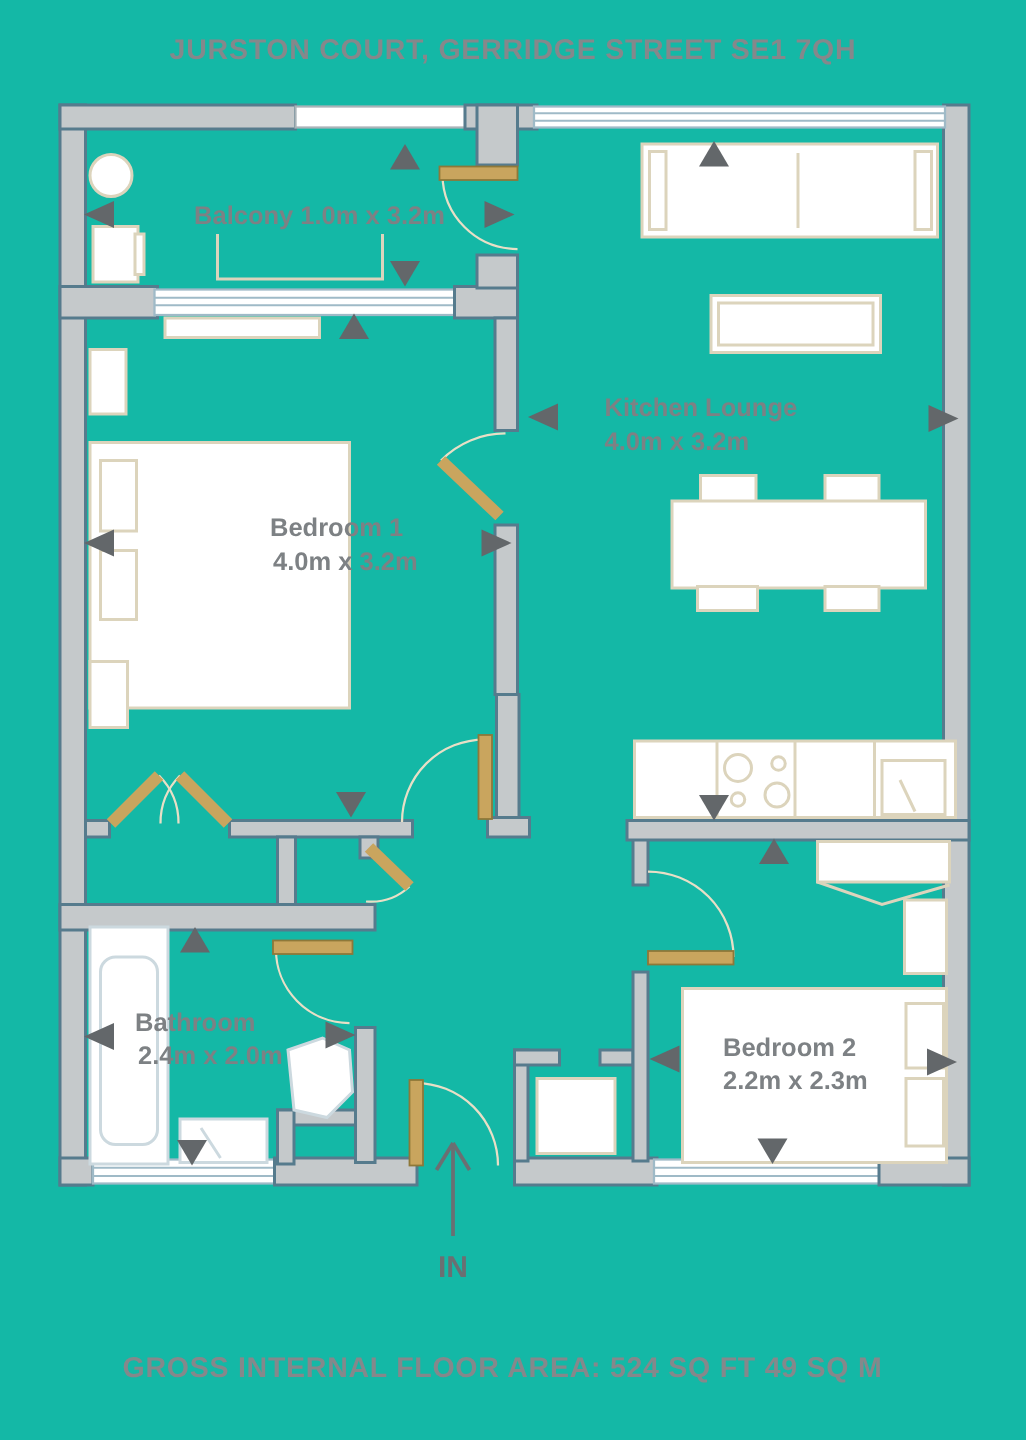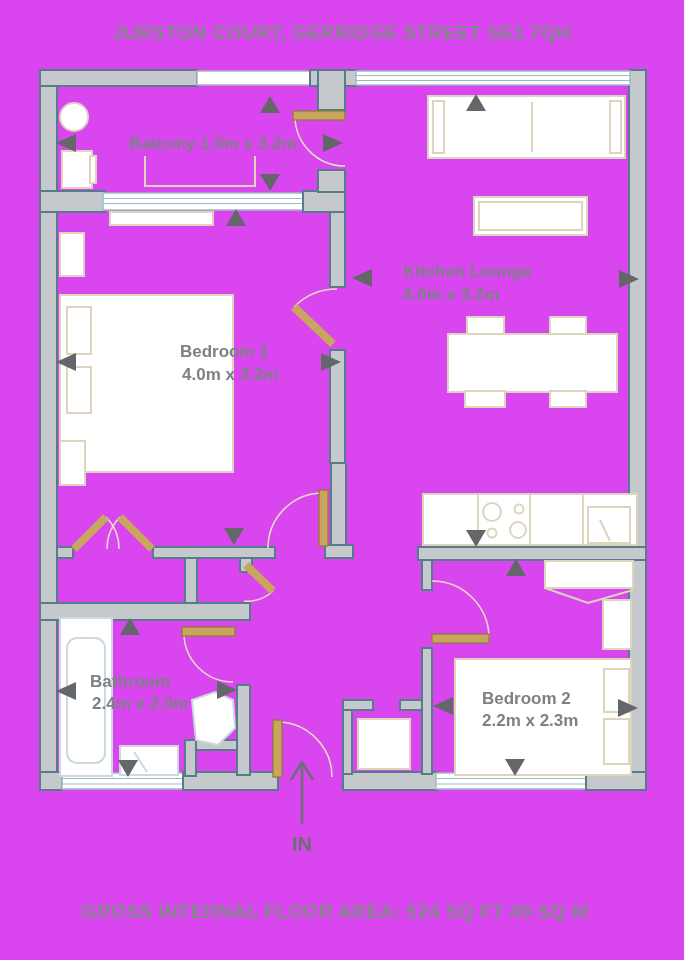--- a/index.html
+++ b/index.html
@@ -1,16 +1,16 @@
 <!DOCTYPE html>
 <html><head>
 <meta charset="utf-8">
 <style>
   html,body{margin:0;padding:0;background:#ffffff;}
-  .page{position:relative;width:684px;height:960px;background:#d946ef;overflow:hidden;
+  .page{position:relative;width:684px;height:960px;background:#14b8a6;overflow:hidden;
         font-family:"Liberation Sans", sans-serif;}
   svg{display:block;}
   .wall{fill:#c5c9cb;stroke:#567b8d;stroke-width:2;}
   .rail{fill:#ffffff;stroke:#aab3b8;stroke-width:1.5;}
   .win{fill:#ffffff;stroke:#9fbac7;stroke-width:1.5;}
   .winline{stroke:#9fbac7;stroke-width:1.2;fill:none;}
   .furn{fill:#ffffff;stroke:#dcd4bc;stroke-width:2;}
   .furnline{stroke:#dcd4bc;stroke-width:2;fill:none;}
   .door{fill:#c9a55e;stroke:#8e7839;stroke-width:1.2;}
   .doorline{stroke:#c9a55e;stroke-width:8;fill:none;}

